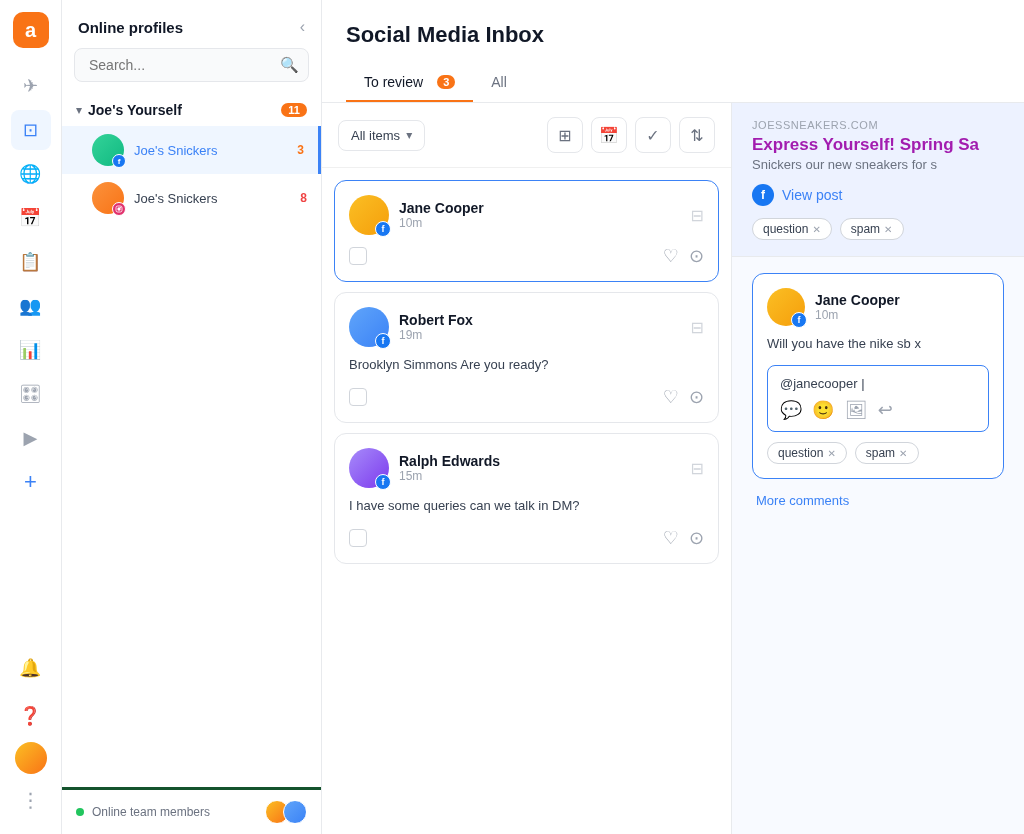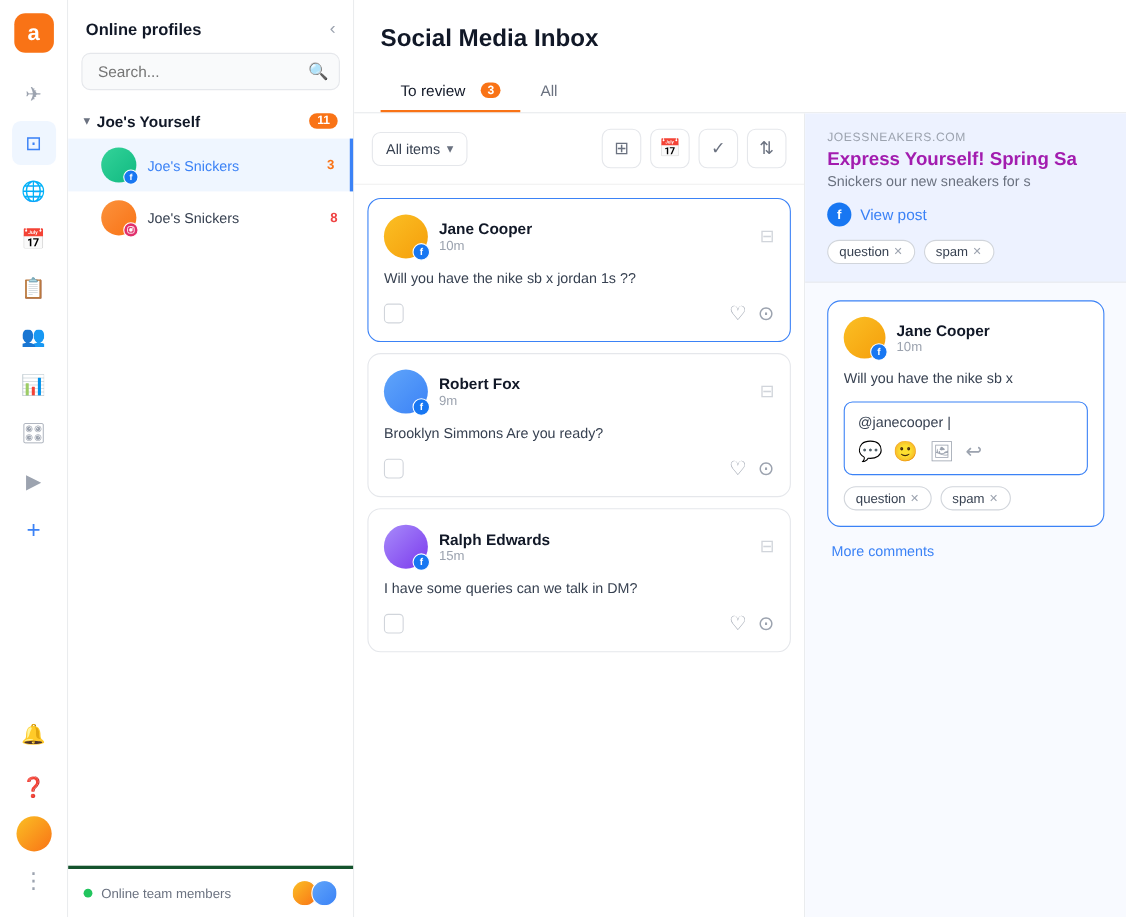--- a/index.html
+++ b/index.html
@@ -422,38 +422,37 @@
           <div class="message-card-header">
             <div class="message-avatar av-jane">
               <div class="msg-fb-badge">f</div>
             </div>
             <div>
               <div class="message-name">Jane Cooper</div>
               <div class="message-time">10m</div>
             </div>
             <span class="message-menu">⊟</span>
           </div>
-          <div class="message-text">Will you have the nike sb x jordan 1s ??</div>
           <div class="message-actions">
             <div class="msg-checkbox"></div>
             <div class="msg-action-btns">
               <span class="msg-action-btn">♡</span>
               <span class="msg-action-btn">⊙</span>
             </div>
           </div>
         </div>
 
         <div class="message-card">
           <div class="message-card-header">
             <div class="message-avatar av-robert">
               <div class="msg-fb-badge">f</div>
             </div>
             <div>
               <div class="message-name">Robert Fox</div>
-              <div class="message-time">9m</div>
+              <div class="message-time">19m</div>
             </div>
             <span class="message-menu">⊟</span>
           </div>
           <div class="message-text">Brooklyn Simmons Are you ready?</div>
           <div class="message-actions">
             <div class="msg-checkbox"></div>
             <div class="msg-action-btns">
               <span class="msg-action-btn">♡</span>
               <span class="msg-action-btn">⊙</span>
             </div>

